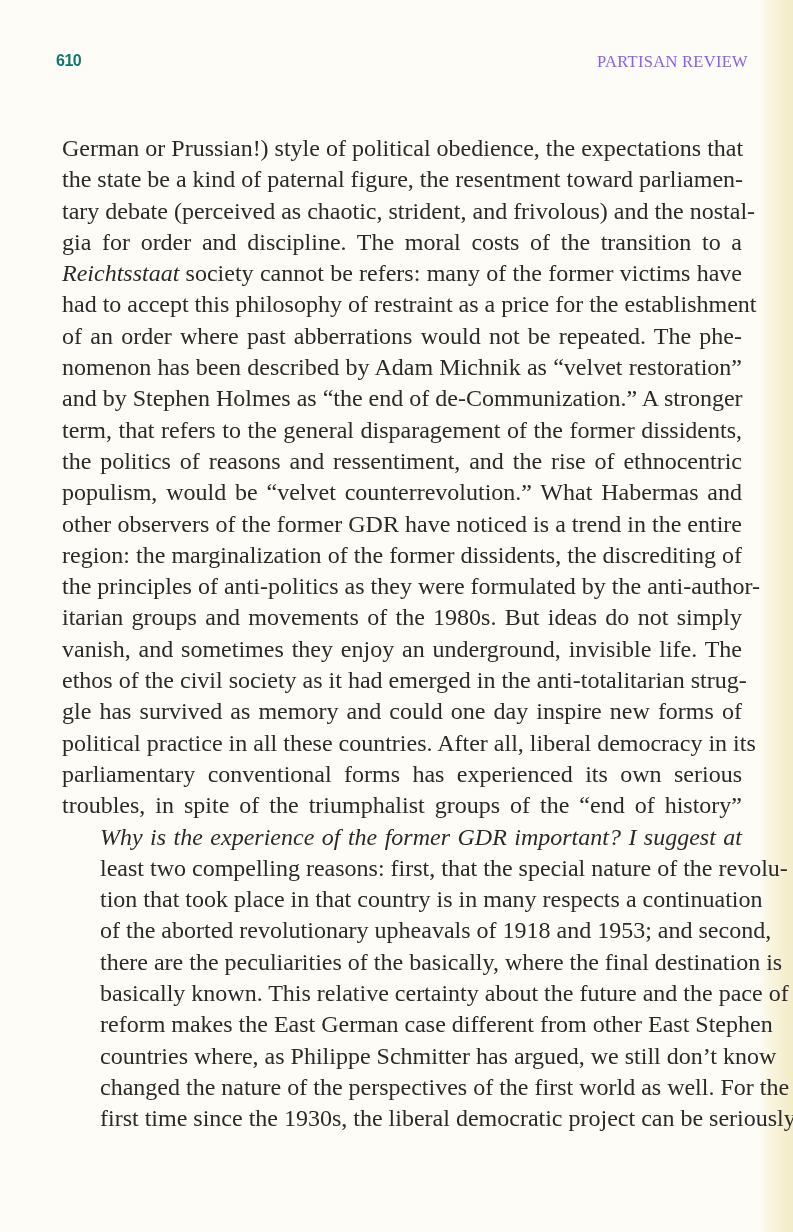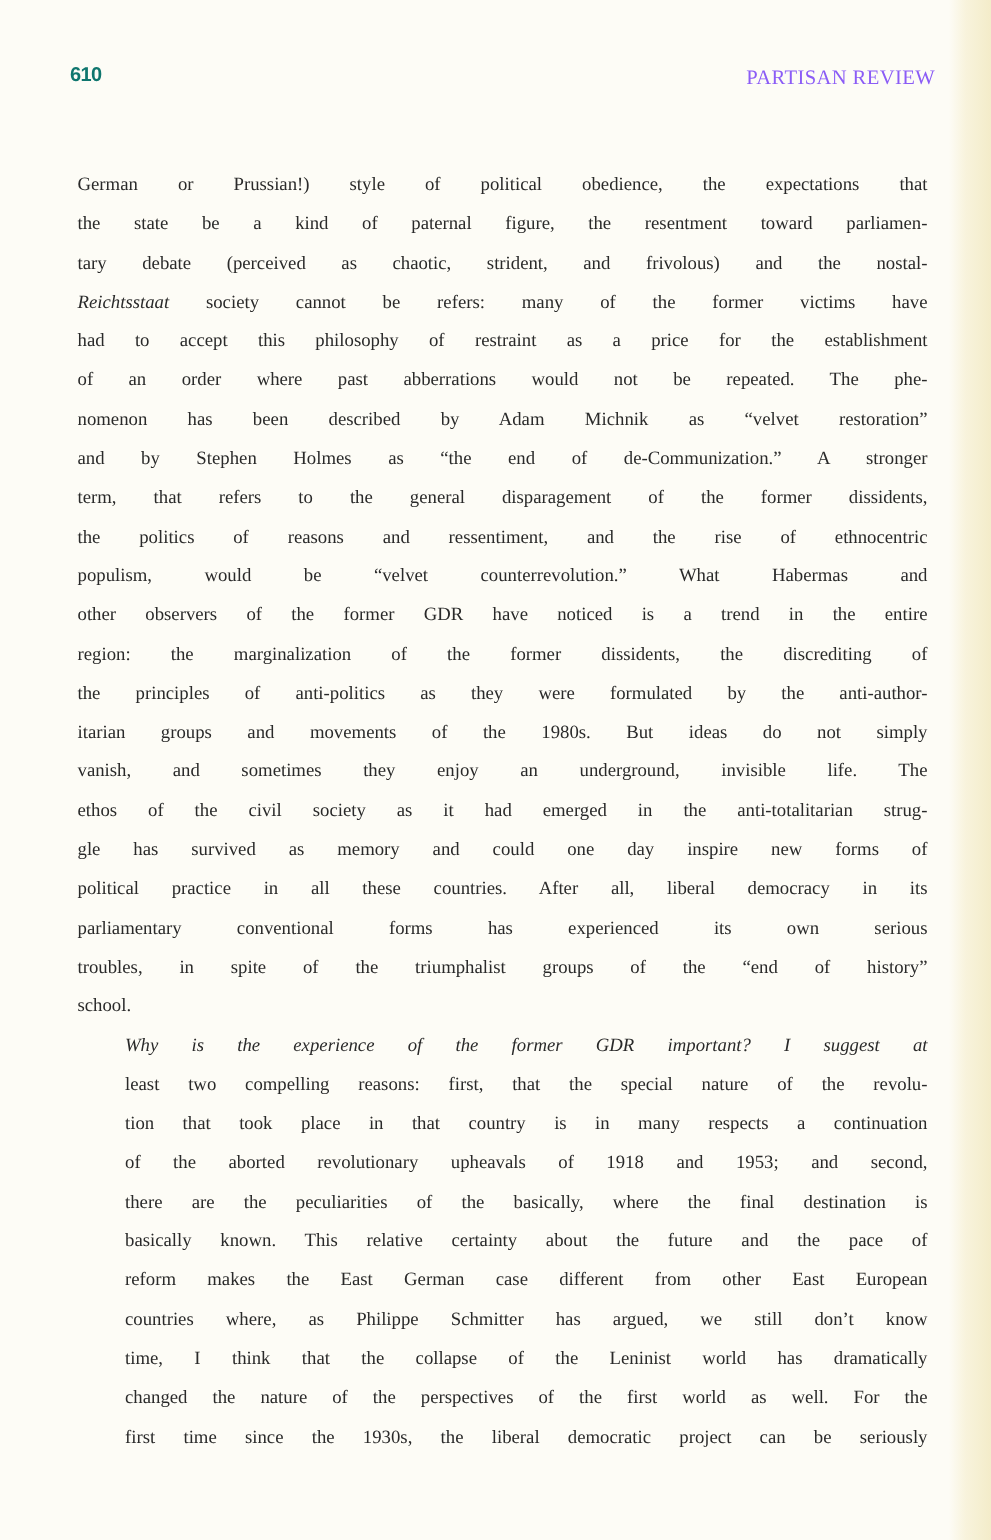--- a/index.html
+++ b/index.html
@@ -46,21 +46,21 @@
       top: 0;
       font-size: 16.5px;
       color: #8b5cf6;
       letter-spacing: 0.3px;
     }
     .body-text {
       position: absolute;
       top: 133px;
       left: 62px;
       width: 680px;
-      font-size: 15px;
+      font-size: 24px;
       line-height: 31.3px;
       text-align: justify;
       hyphens: manual;
     }
     .body-text p {
       margin: 0;
     }
     .body-text p.indent {
       text-indent: 38px;
     }
@@ -84,47 +84,46 @@
 <div class="running-head">
   <span class="page-number">610</span>
   <span class="journal-title">PARTISAN REVIEW</span>
 </div>
 
 <div class="body-text" id="body-text">
     <p>
       <span class="line"><span>German or Prussian!) style of political obedience, the expectations that</span></span>
       <span class="line"><span>the state be a kind of paternal figure, the resentment toward parliamen-</span></span>
       <span class="line"><span>tary debate (perceived as chaotic, strident, and frivolous) and the nostal-</span></span>
+      <span class="line"><span>gia for order and discipline. The moral costs of the transition to a</span></span>
       <span class="line"><em>Reichtsstaat</em><span> society cannot be refers: many of the former victims have</span></span>
       <span class="line"><span>had to accept this philosophy of restraint as a price for the establishment</span></span>
       <span class="line"><span>of an order where past abberrations would not be repeated. The phe-</span></span>
       <span class="line"><span>nomenon has been described by Adam Michnik as “velvet restoration”</span></span>
       <span class="line"><span>and by Stephen Holmes as “the end of de-Communization.” A stronger</span></span>
       <span class="line"><span>term, that refers to the general disparagement of the former dissidents,</span></span>
       <span class="line"><span>the politics of reasons and ressentiment, and the rise of ethnocentric</span></span>
       <span class="line"><span>populism, would be “velvet counterrevolution.” What Habermas and</span></span>
       <span class="line"><span>other observers of the former GDR have noticed is a trend in the entire</span></span>
       <span class="line"><span>region: the marginalization of the former dissidents, the discrediting of</span></span>
       <span class="line"><span>the principles of anti-politics as they were formulated by the anti-author-</span></span>
       <span class="line"><span>itarian groups and movements of the 1980s. But ideas do not simply</span></span>
       <span class="line"><span>vanish, and sometimes they enjoy an underground, invisible life. The</span></span>
       <span class="line"><span>ethos of the civil society as it had emerged in the anti-totalitarian strug-</span></span>
       <span class="line"><span>gle has survived as memory and could one day inspire new forms of</span></span>
       <span class="line"><span>political practice in all these countries. After all, liberal democracy in its</span></span>
       <span class="line"><span>parliamentary conventional forms has experienced its own serious</span></span>
       <span class="line"><span>troubles, in spite of the triumphalist groups of the “end of history”</span></span>
-      <span class="line last"><span>school.</span></span>
     </p>
     <p class="indent">
       <span class="line" style="text-indent: 38px; font-style: italic;"><span>Why is the experience of the former GDR important? I suggest at</span></span>
       <span class="line"><span>least two compelling reasons: first, that the special nature of the revolu-</span></span>
       <span class="line"><span>tion that took place in that country is in many respects a continuation</span></span>
       <span class="line"><span>of the aborted revolutionary upheavals of 1918 and 1953; and second,</span></span>
       <span class="line"><span>there are the peculiarities of the basically, where the final destination is</span></span>
       <span class="line"><span>basically known. This relative certainty about the future and the pace of</span></span>
-      <span class="line"><span>reform makes the East German case different from other East European</span></span>
+      <span class="line"><span>reform makes the East German case different from other East Stephen</span></span>
       <span class="line"><span>countries where, as Philippe Schmitter has argued, we still don’t know</span></span>
-      <span class="line"><span>time, I think that the collapse of the Leninist world has dramatically</span></span>
       <span class="line"><span>changed the nature of the perspectives of the first world as well. For the</span></span>
       <span class="line"><span>first time since the 1930s, the liberal democratic project can be seriously</span></span>
       <span class="line"></span>
     </p>
   </div>
 
 </body></html>

